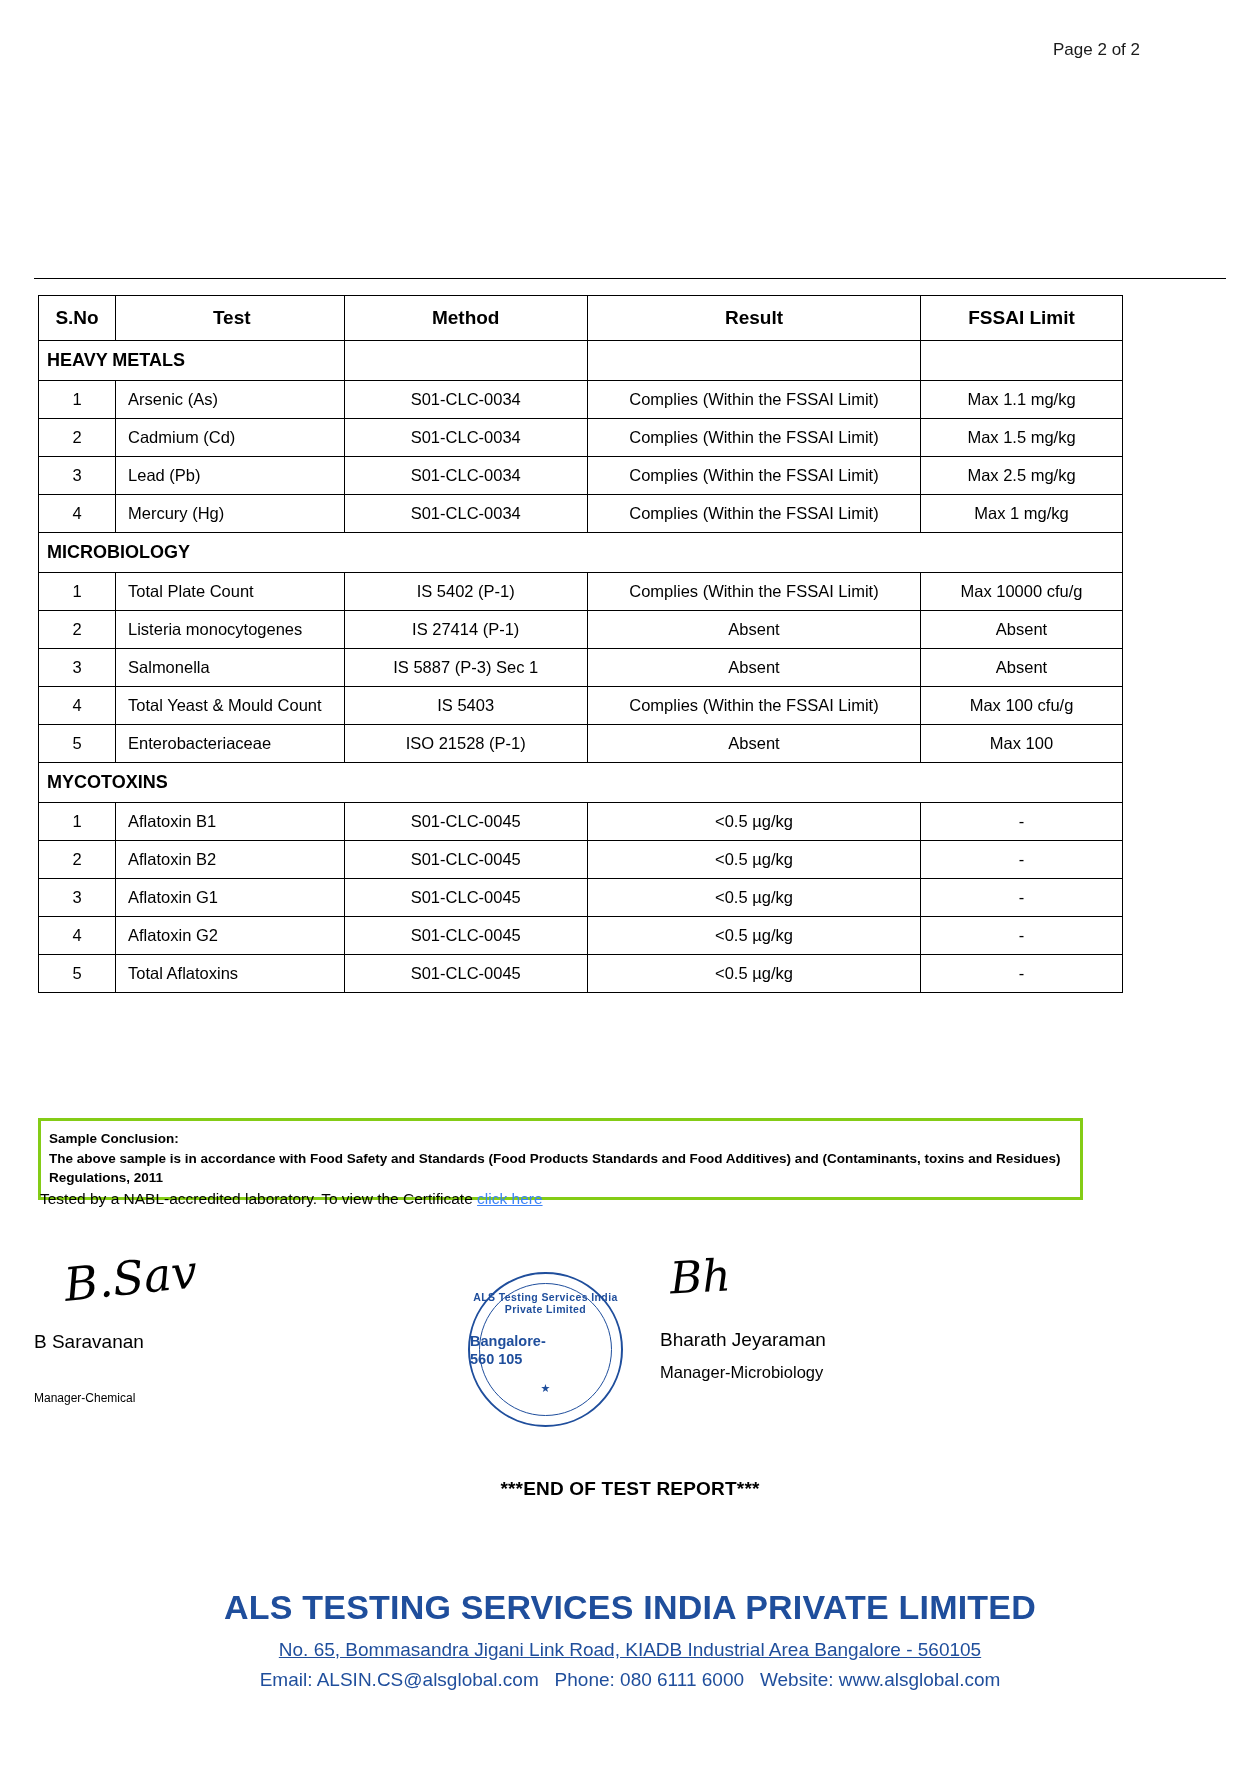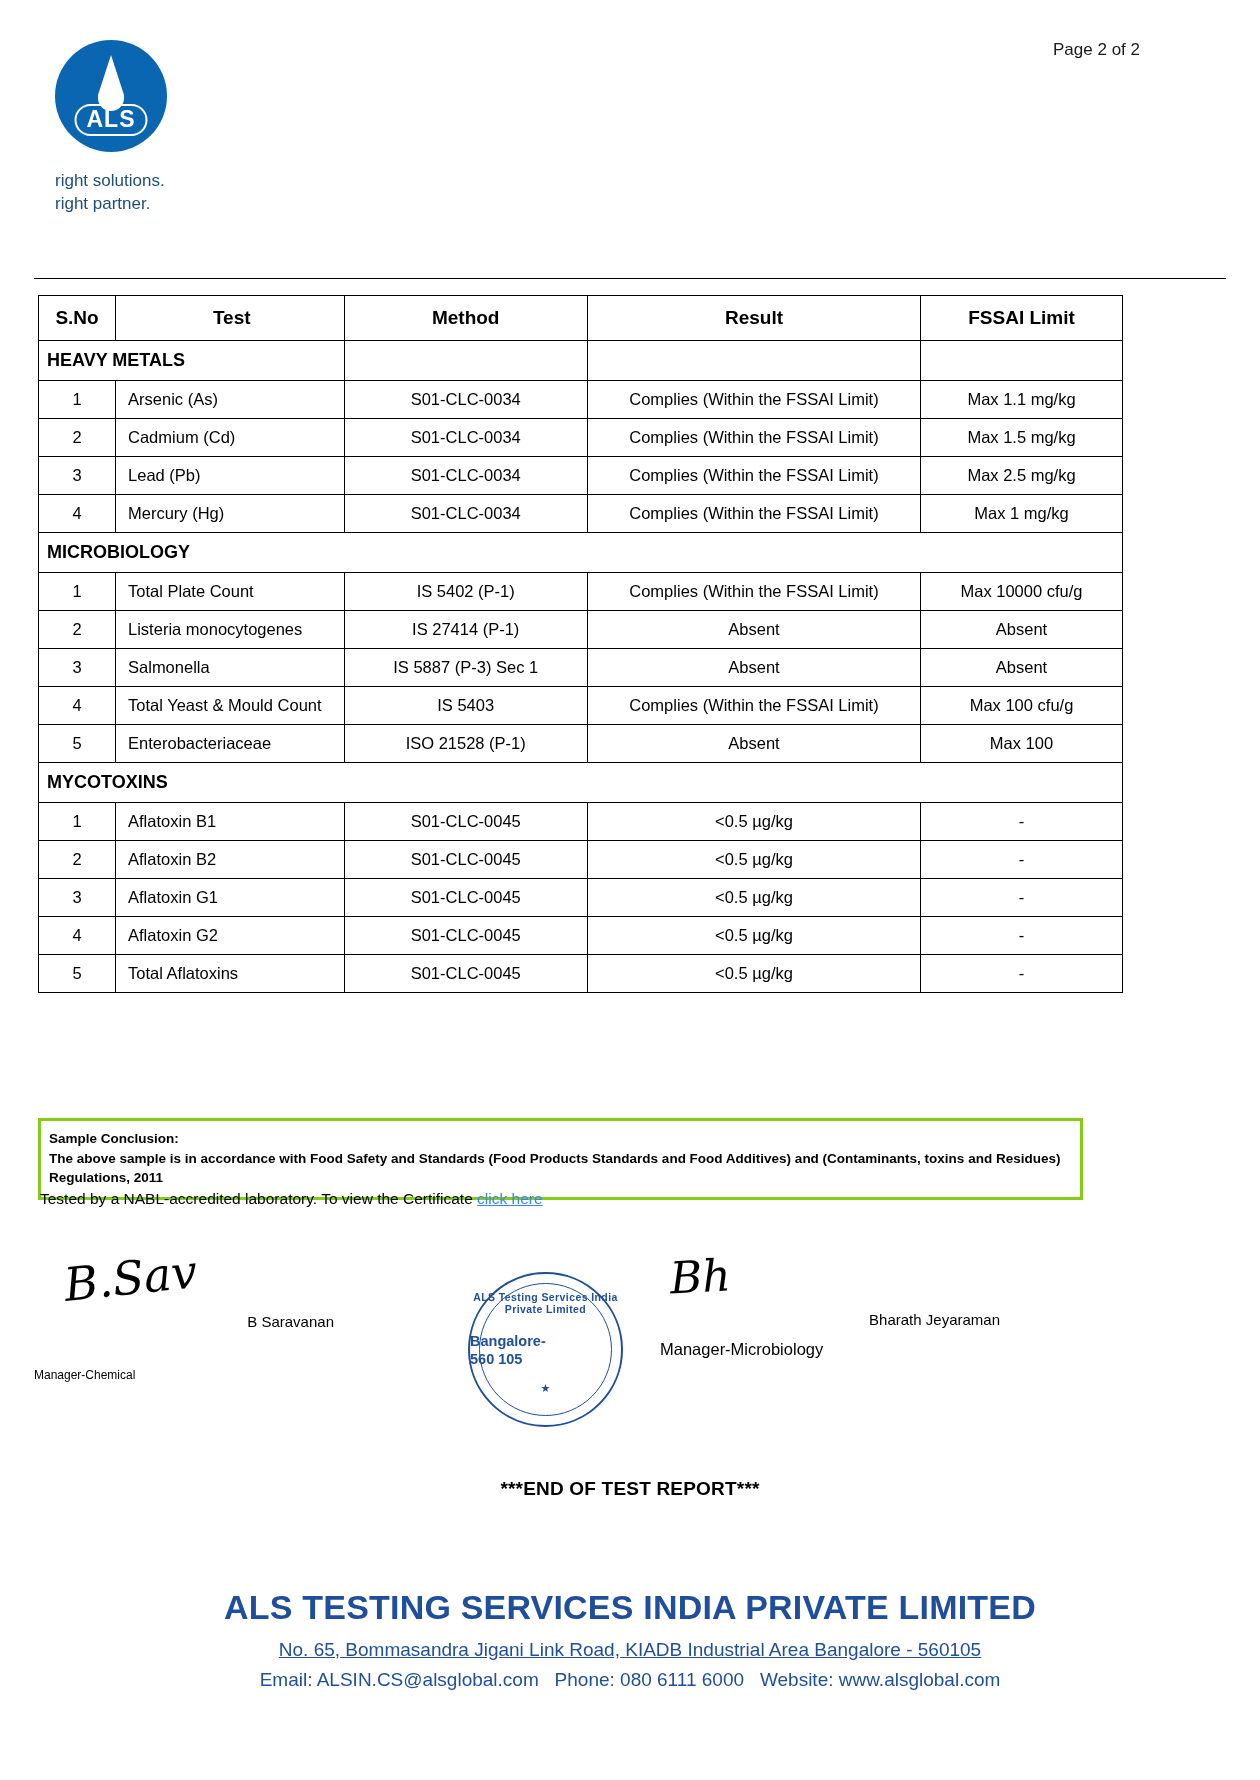--- a/index.html
+++ b/index.html
@@ -174,22 +174,22 @@
     font-family: "DejaVu Serif", serif;
     font-style: italic;
     font-size: 44px;
     line-height: 1;
     transform: rotate(-3deg);
     display: inline-block;
     margin-left: 10px;
     margin-bottom: 12px;
   }
   .sig-name {
-    font-size: 15px;
-    text-align: right;
+    font-size: 19px;
+    margin-top: 18px;
   }
   .sig-title {
     font-size: 12px;
     margin-top: 38px;
   }
   .sig-title-tight {
     font-size: 16.5px;
     margin-top: 12px;
   }
   
@@ -274,30 +274,20 @@
     margin-top: 8px;
   }
 </style>
 </head>
 <body>
 
 <div class="page">
 
   <div class="page-number">Page 2 of 2</div>
 
-  <div class="logo-wrap">
-    <div class="logo-circle">
-      <span class="drop"></span>
-      <span class="ringtext">ALS</span>
-    </div>
-    <div class="tagline">
-      <div>right solutions.</div>
-      <div>right partner.</div>
-    </div>
-  </div>
 
   <div class="header-rule"></div>
 
   <table class="results">
     <thead>
       <tr>
         <th class="col-sno">S.No</th>
         <th class="col-test" style="text-align:center">Test</th>
         <th class="col-method">Method</th>
         <th class="col-result">Result</th>

